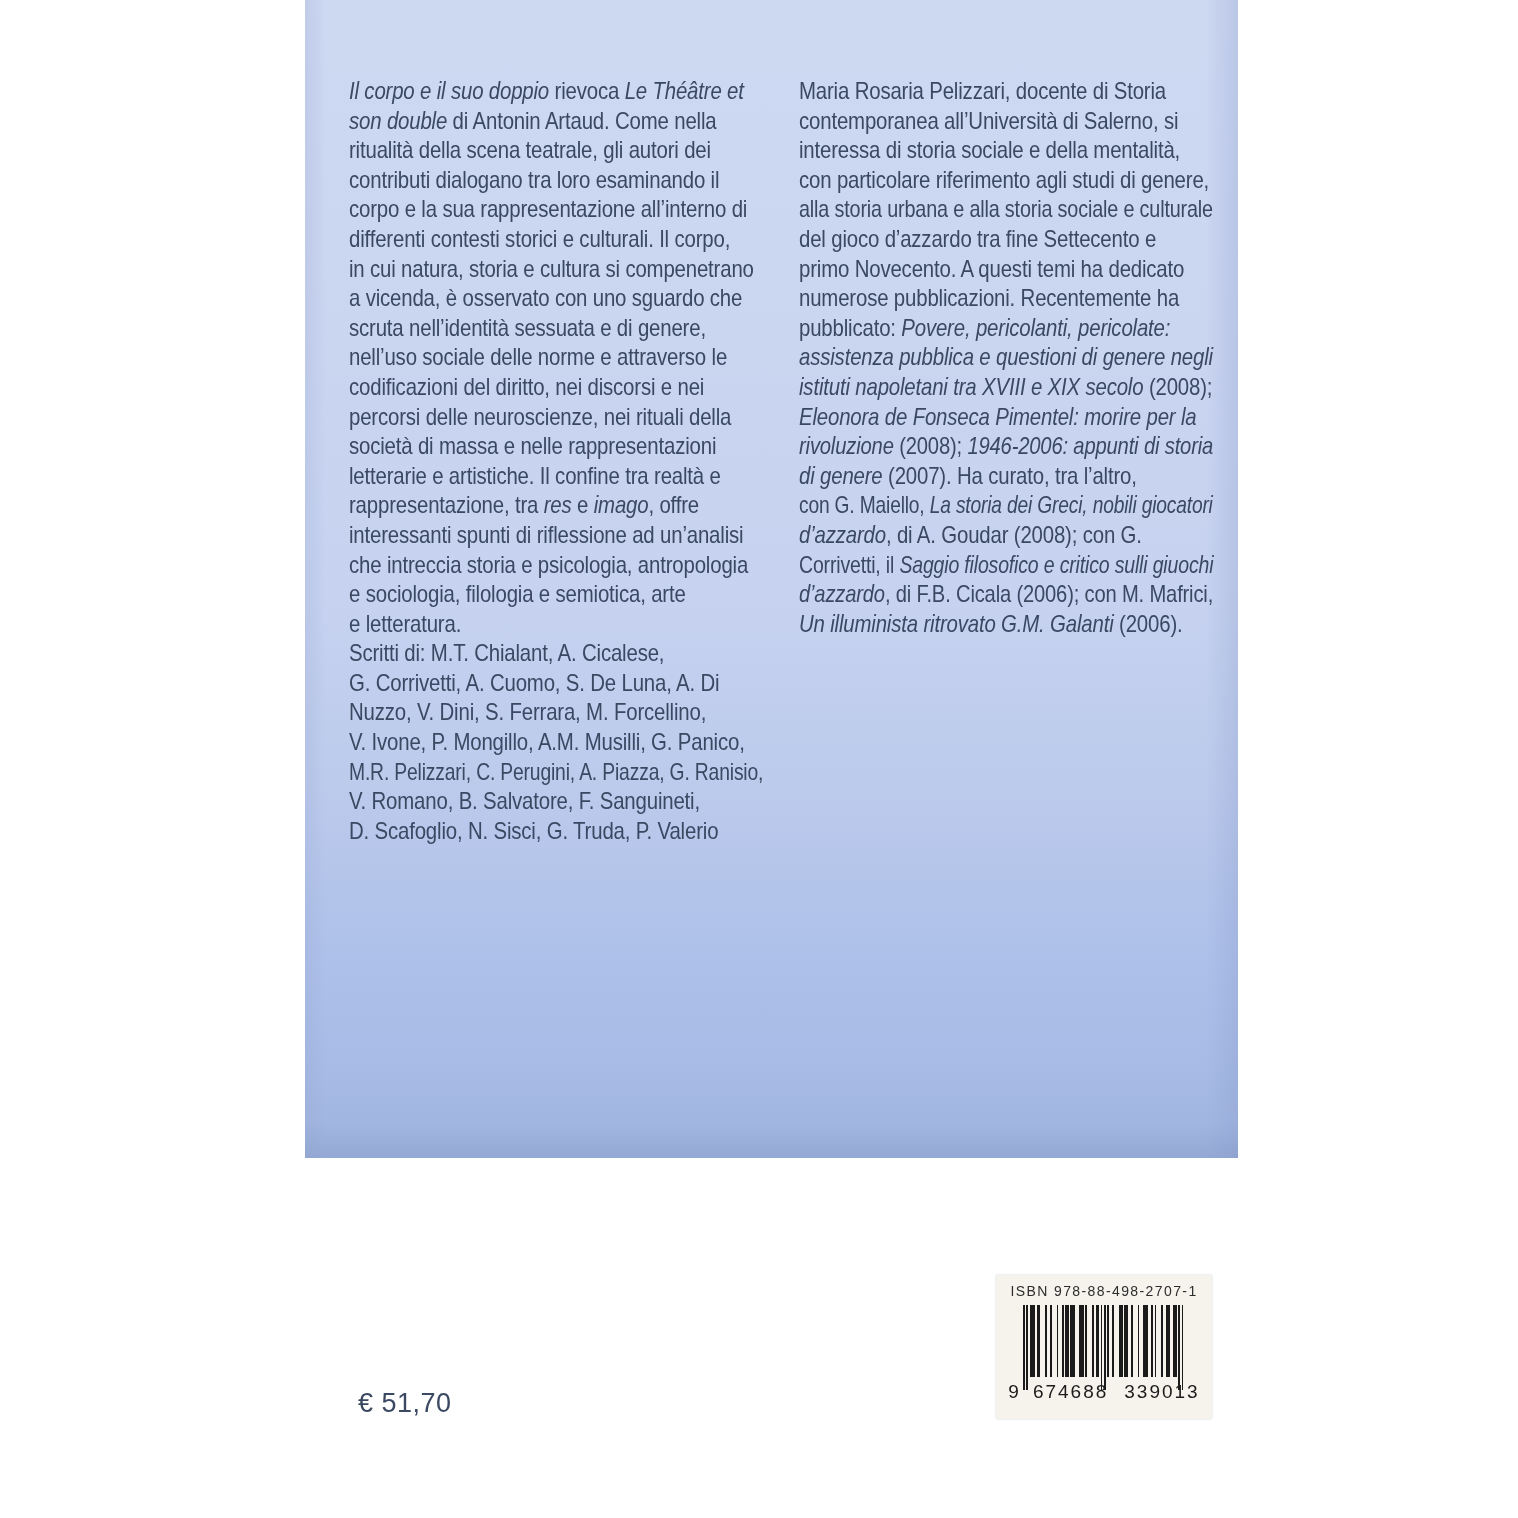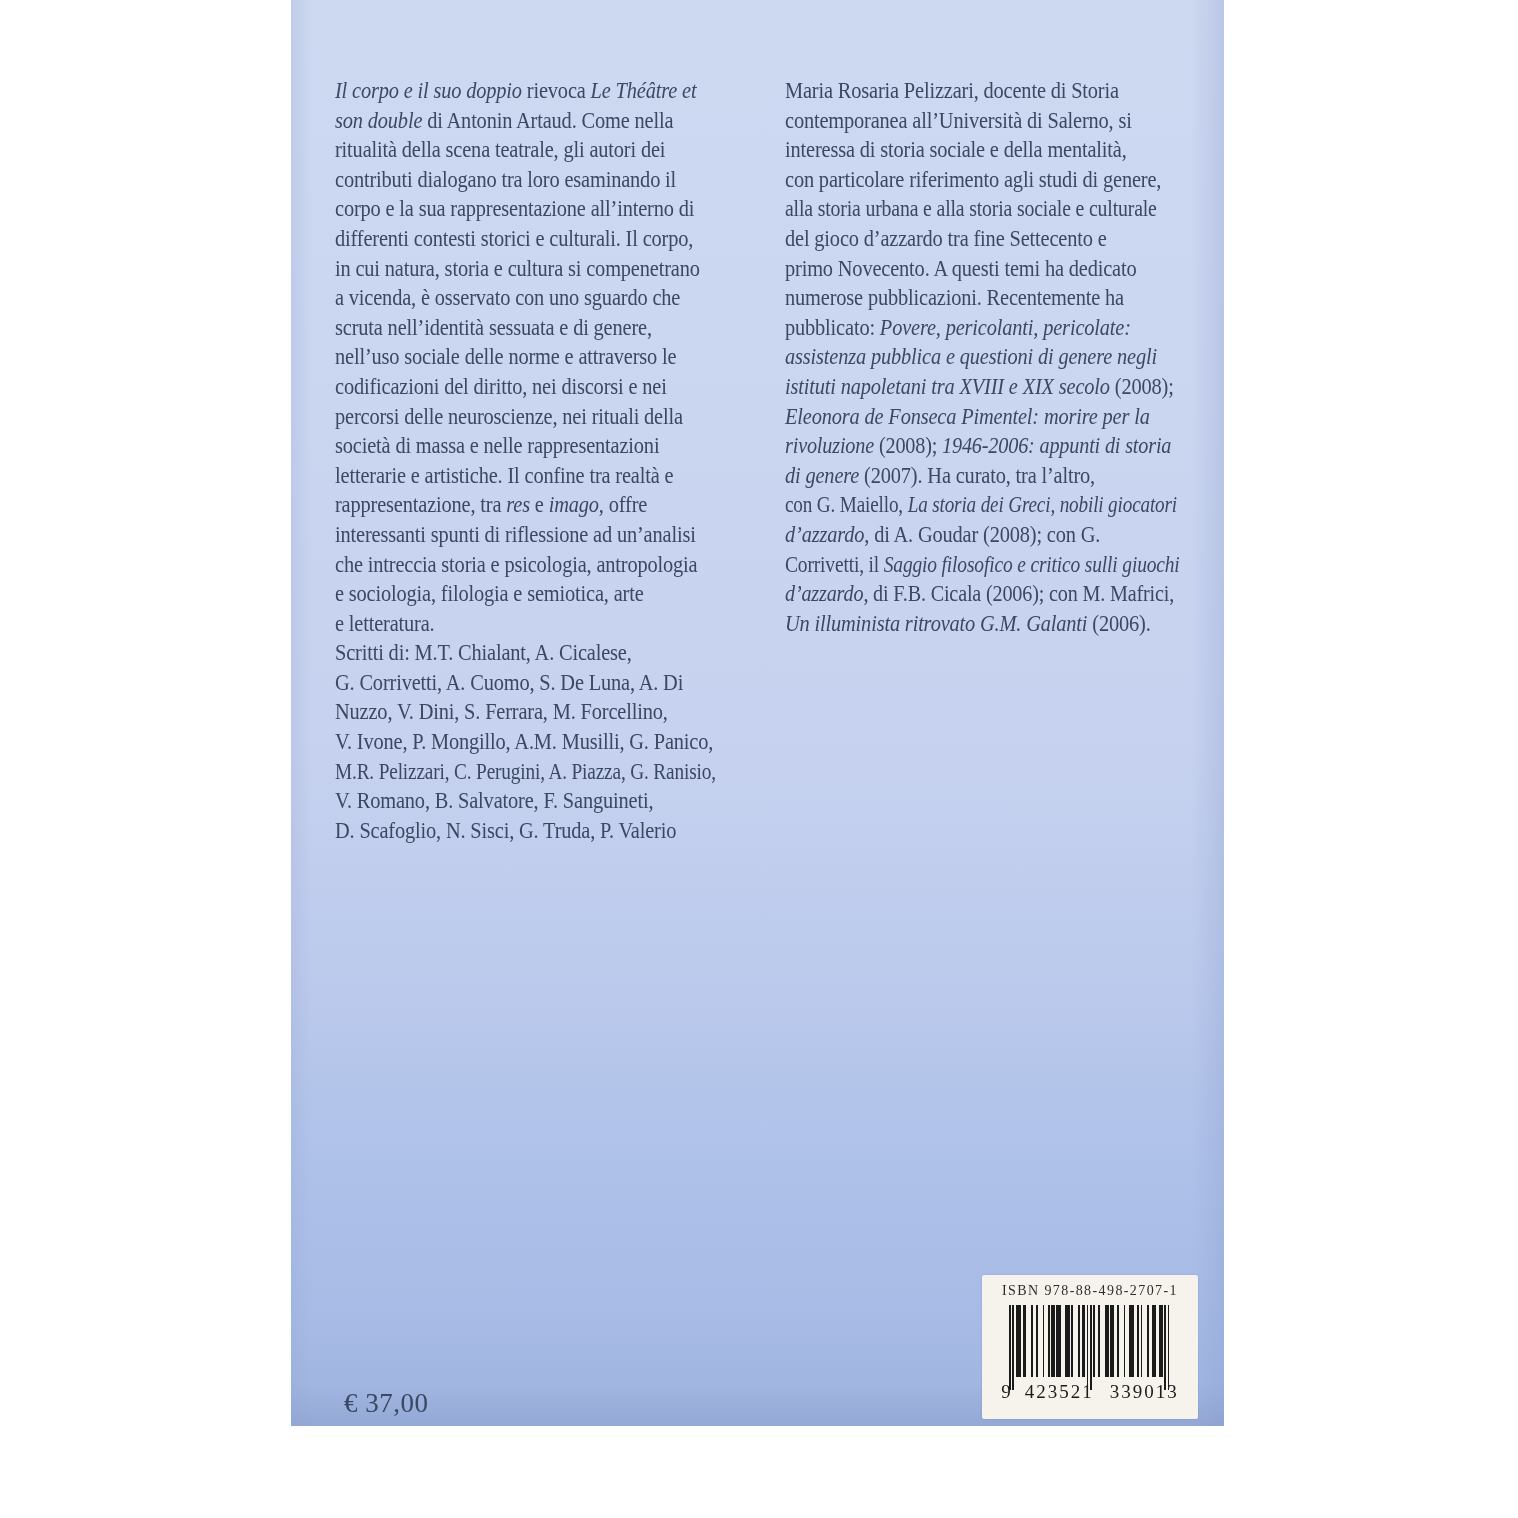--- a/index.html
+++ b/index.html
@@ -13,40 +13,39 @@
   }
   .page {
     position: relative;
     width: 1518px;
     height: 1518px;
     background: #ffffff;
   }
   
   .cover {
     position: absolute;
-    left: 291px;
+    left: 305px;
     top: 0;
     width: 933px;
-    height: 1426px;
+    height: 1158px;
     background:
       linear-gradient(90deg,
         rgba(145,160,205,0.22) 0%,
         rgba(145,160,205,0) 2.2%,
         rgba(145,160,205,0) 96.5%,
         rgba(130,148,198,0.25) 100%),
       linear-gradient(180deg,
         #cdd8f1 0%,
         #cad5f0 30%,
         #c6d2ef 52%,
         #bccaec 68%,
         #aec1e9 82%,
         #a7bbe6 92%,
         #a2b6e2 97%,
         #93a8d4 100%);
-    font-family: Liberation Serif, serif;
   }
   
   .col {
     position: absolute;
     top: 76px;
     color: #3b4862;
     font-size: 24px;
     line-height: 29.6px;
     letter-spacing: -0.2px;
   }
@@ -167,21 +166,21 @@
         <div class="text-line" style="transform: scaleX(0.85);"><span class="it">Eleonora de Fonseca Pimentel: morire per la</span></div>
         <div class="text-line" style="transform: scaleX(0.8415);"><span class="it">rivoluzione</span><span> (2008); </span><span class="it">1946-2006: appunti di storia</span></div>
         <div class="text-line" style="transform: scaleX(0.85);"><span class="it">di genere</span><span> (2007). Ha curato, tra l’altro,</span></div>
         <div class="text-line" style="transform: scaleX(0.7992);"><span>con G. Maiello, </span><span class="it">La storia dei Greci, nobili giocatori</span></div>
         <div class="text-line" style="transform: scaleX(0.85);"><span class="it">d’azzardo</span><span>, di A. Goudar (2008); con G.</span></div>
         <div class="text-line" style="transform: scaleX(0.8118);"><span>Corrivetti, il </span><span class="it">Saggio filosofico e critico sulli giuochi</span></div>
         <div class="text-line" style="transform: scaleX(0.8398);"><span class="it">d’azzardo</span><span>, di F.B. Cicala (2006); con M. Mafrici,</span></div>
         <div class="text-line" style="transform: scaleX(0.85);"><span class="it">Un illuminista ritrovato G.M. Galanti</span><span> (2006).</span></div>
       </div>
 
-    <div class="price">€ 37,00</div>
+    <div class="price">€ 51,70</div>
 
     <div class="barcode-panel">
       <div class="isbn">ISBN 978-88-498-2707-1</div>
       <div class="bars">
           <div class="module dark guard"></div>
           <div class="module guard"></div>
           <div class="module dark guard"></div>
           <div class="module"></div>
           <div class="module dark"></div>
           <div class="module dark"></div>
@@ -270,19 +269,19 @@
           <div class="module"></div>
           <div class="module dark"></div>
           <div class="module dark"></div>
           <div class="module"></div>
           <div class="module dark guard"></div>
           <div class="module guard"></div>
           <div class="module dark guard"></div>
         </div>
       <div class="barcode-digits">
         <span class="d-first">9</span>
-        <span class="d-group1">423521</span>
+        <span class="d-group1">674688</span>
         <span class="d-group2">339013</span>
       </div>
     </div>
 
   </div>
 </div>
 
 </body></html>

